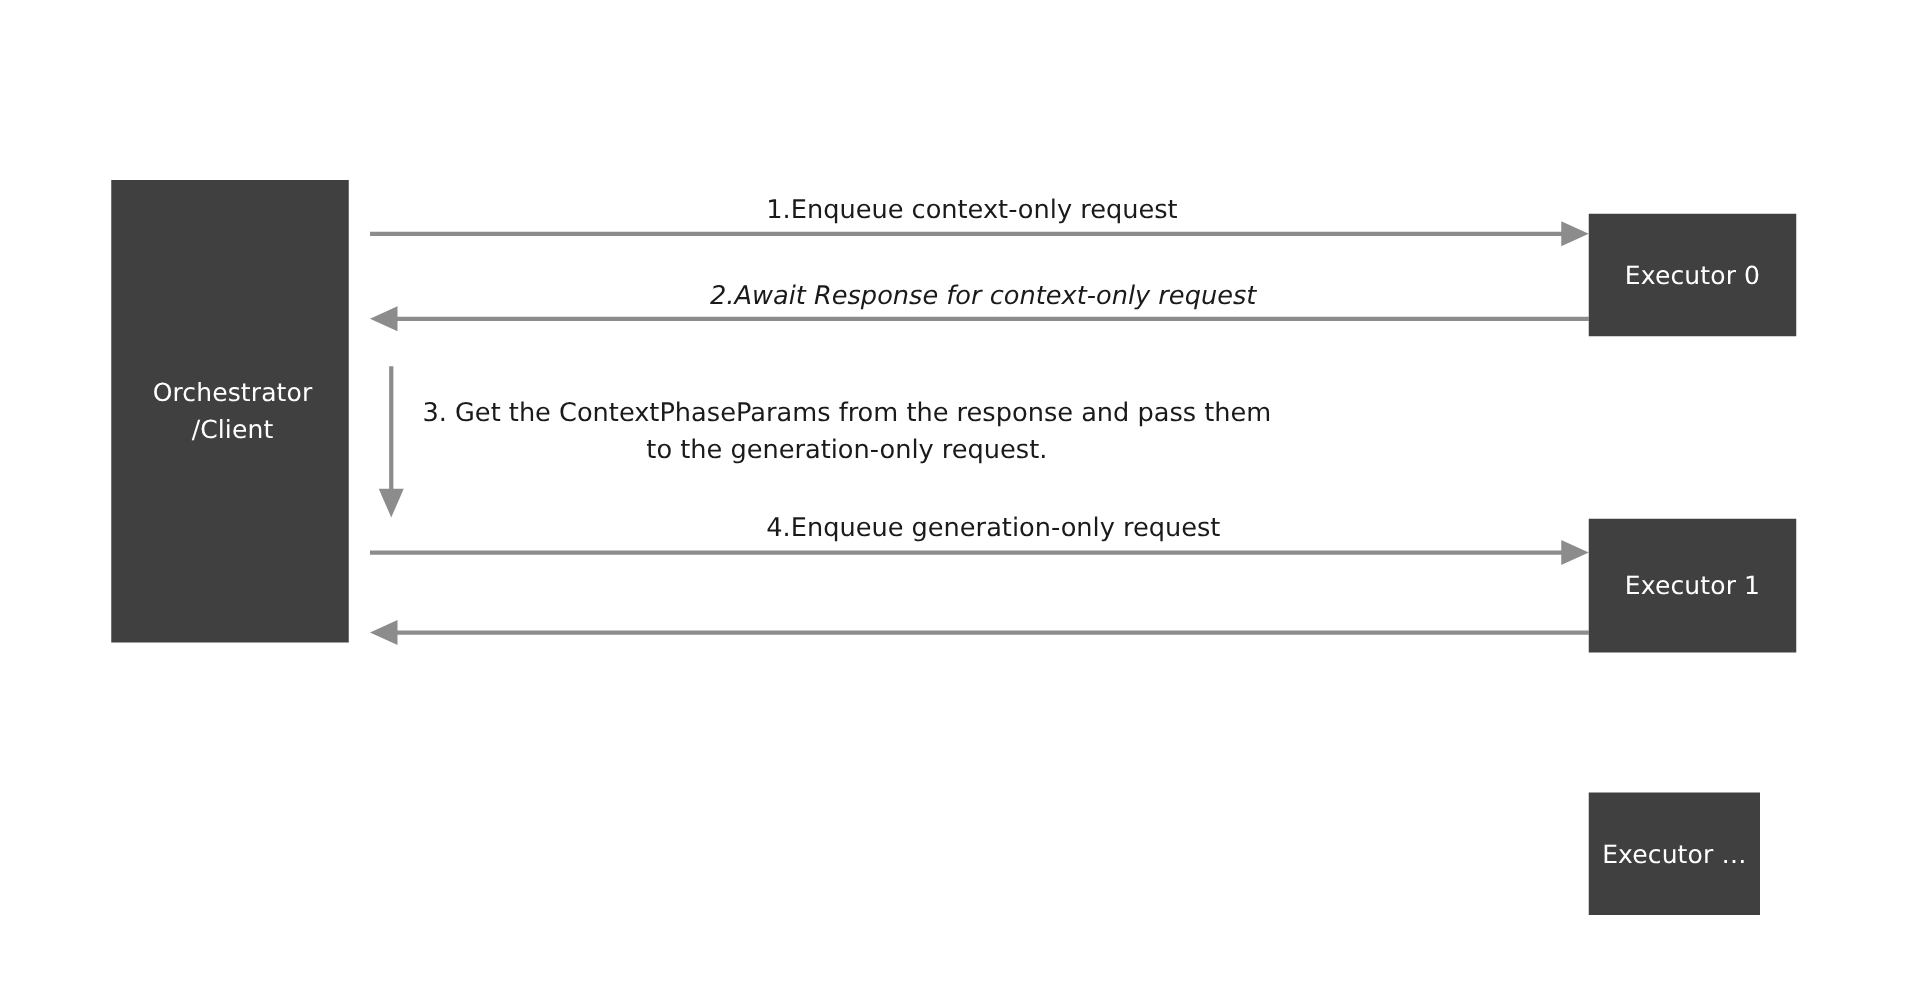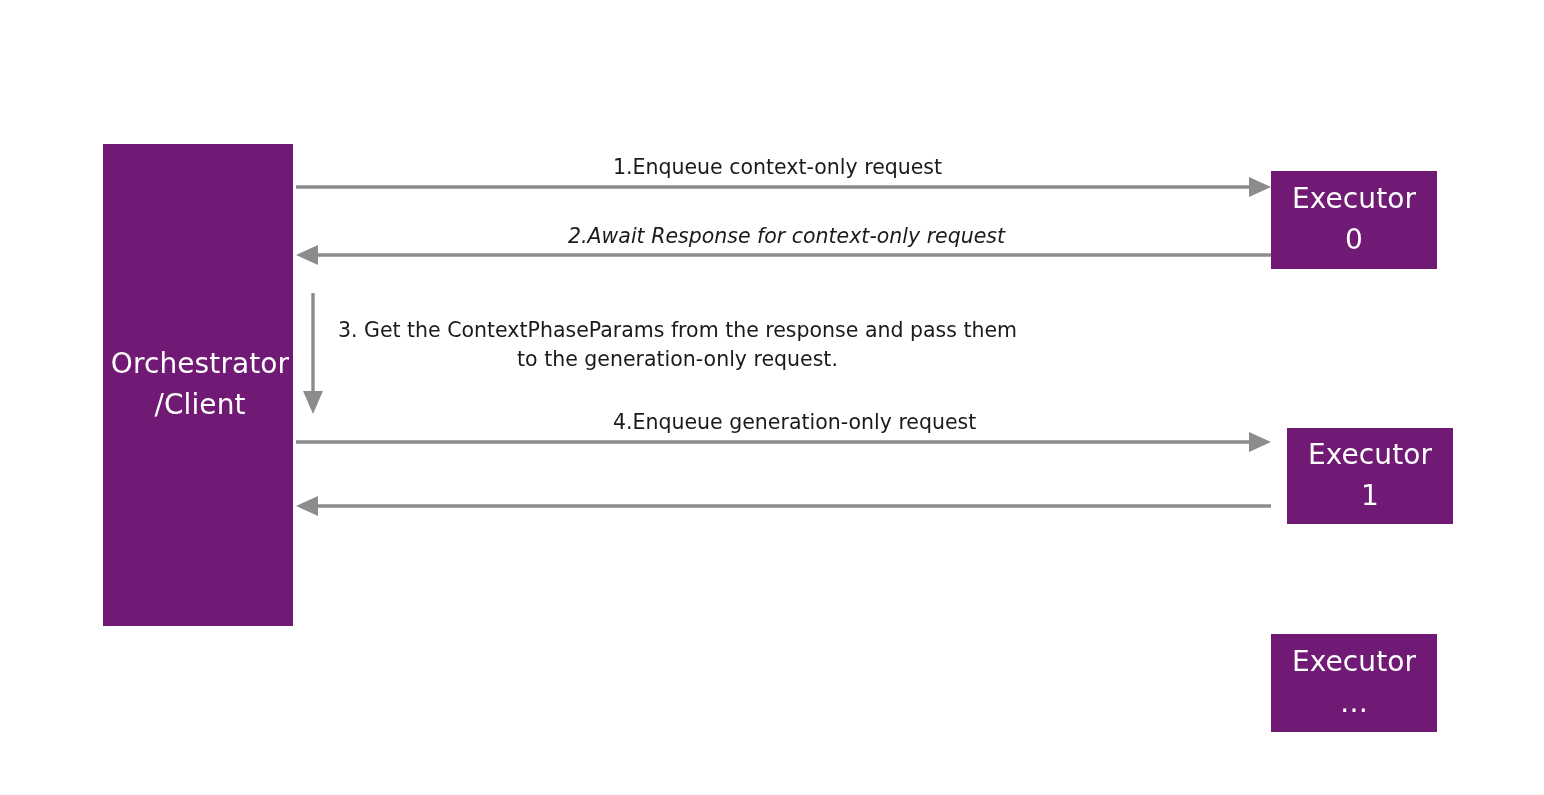--- a/index.html
+++ b/index.html
@@ -12,57 +12,56 @@
   }
   #canvas {
     position: relative;
     width: 1544px;
     height: 795px;
     background: #ffffff;
     overflow: hidden;
   }
   .node {
     position: absolute;
-    background: #701a75;
+    background: #404040;
     color: #ffffff;
     display: flex;
     align-items: center;
     justify-content: center;
     text-align: center;
-    font-size: 28px;
+    font-size: 20px;
     line-height: 1.45;
     letter-spacing: 0.1px;
     box-sizing: border-box;
     padding: 4px 8px;
     white-space: pre-line;
   }
   #node-orchestrator {
-    left: 103px;
+    left: 89px;
     top: 144px;
     width: 190px;
-    height: 482px;
+    height: 370px;
     padding-left: 12px;
   }
   #node-executor-0 {
     left: 1271px;
     top: 171px;
     width: 166px;
     height: 98px;
   }
   #node-executor-1 {
     left: 1271px;
-    top: 428px;
+    top: 415px;
     width: 166px;
-    height: 96px;
-    margin-left: 16px;
+    height: 107px;
   }
   #node-executor-n {
     left: 1271px;
     top: 634px;
-    width: 166px;
+    width: 137px;
     height: 98px;
   }
 
   .msg-label {
     position: absolute;
     color: #1a1a1a;
     font-size: 20.5px;
     line-height: 1.33;
     text-align: left;
     white-space: nowrap;

